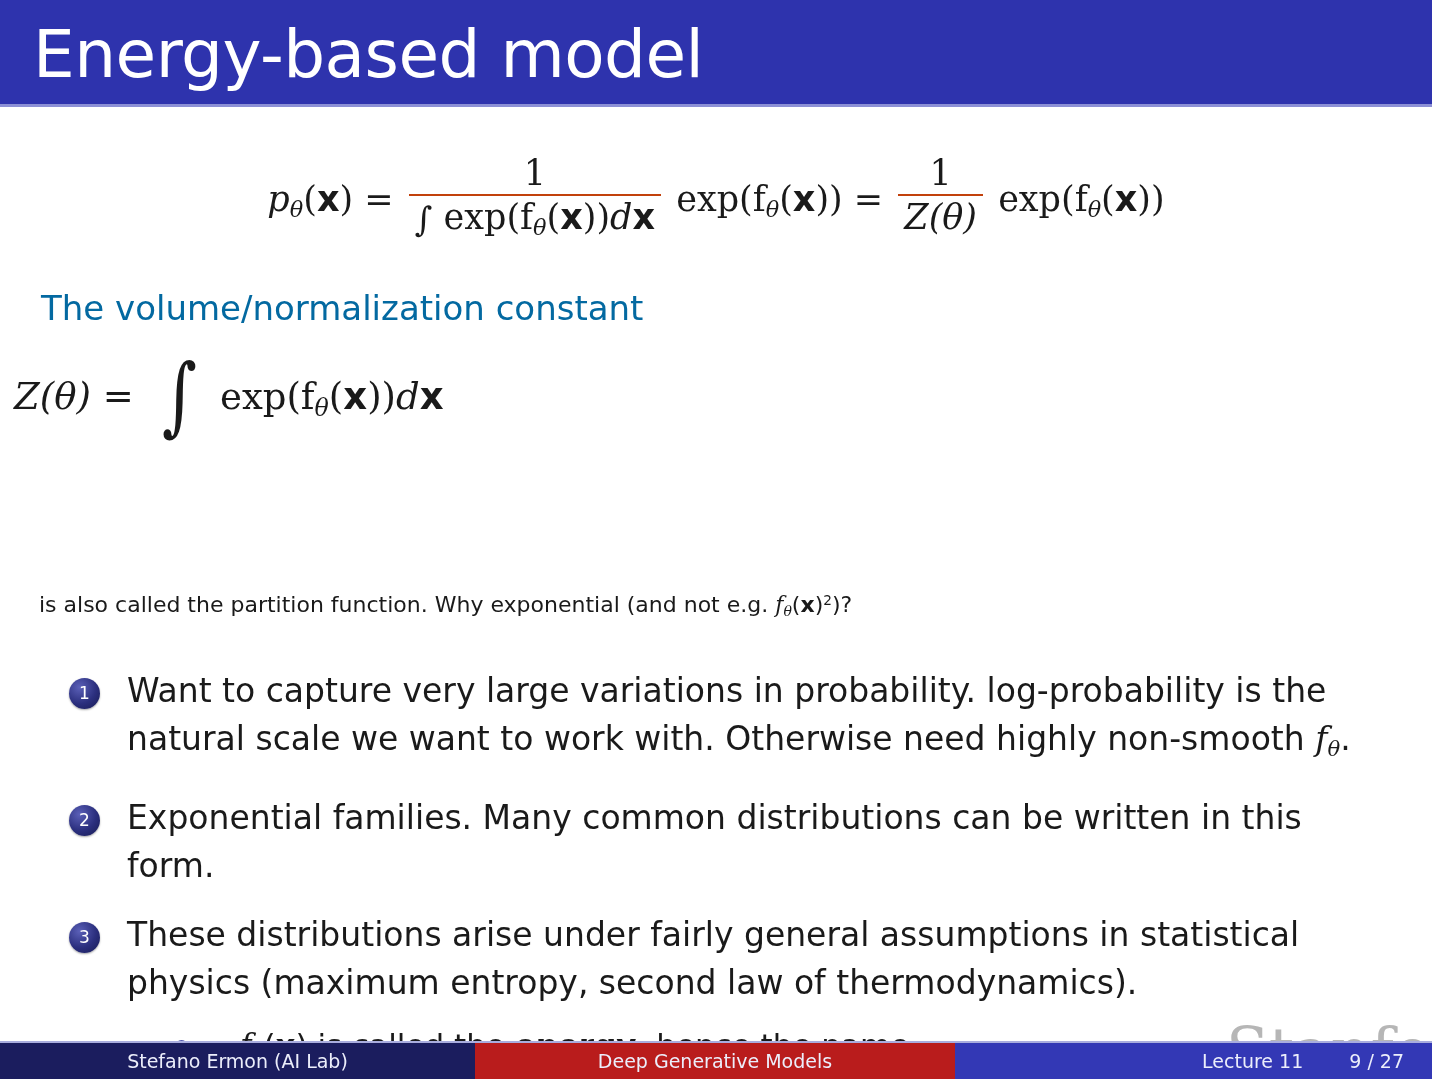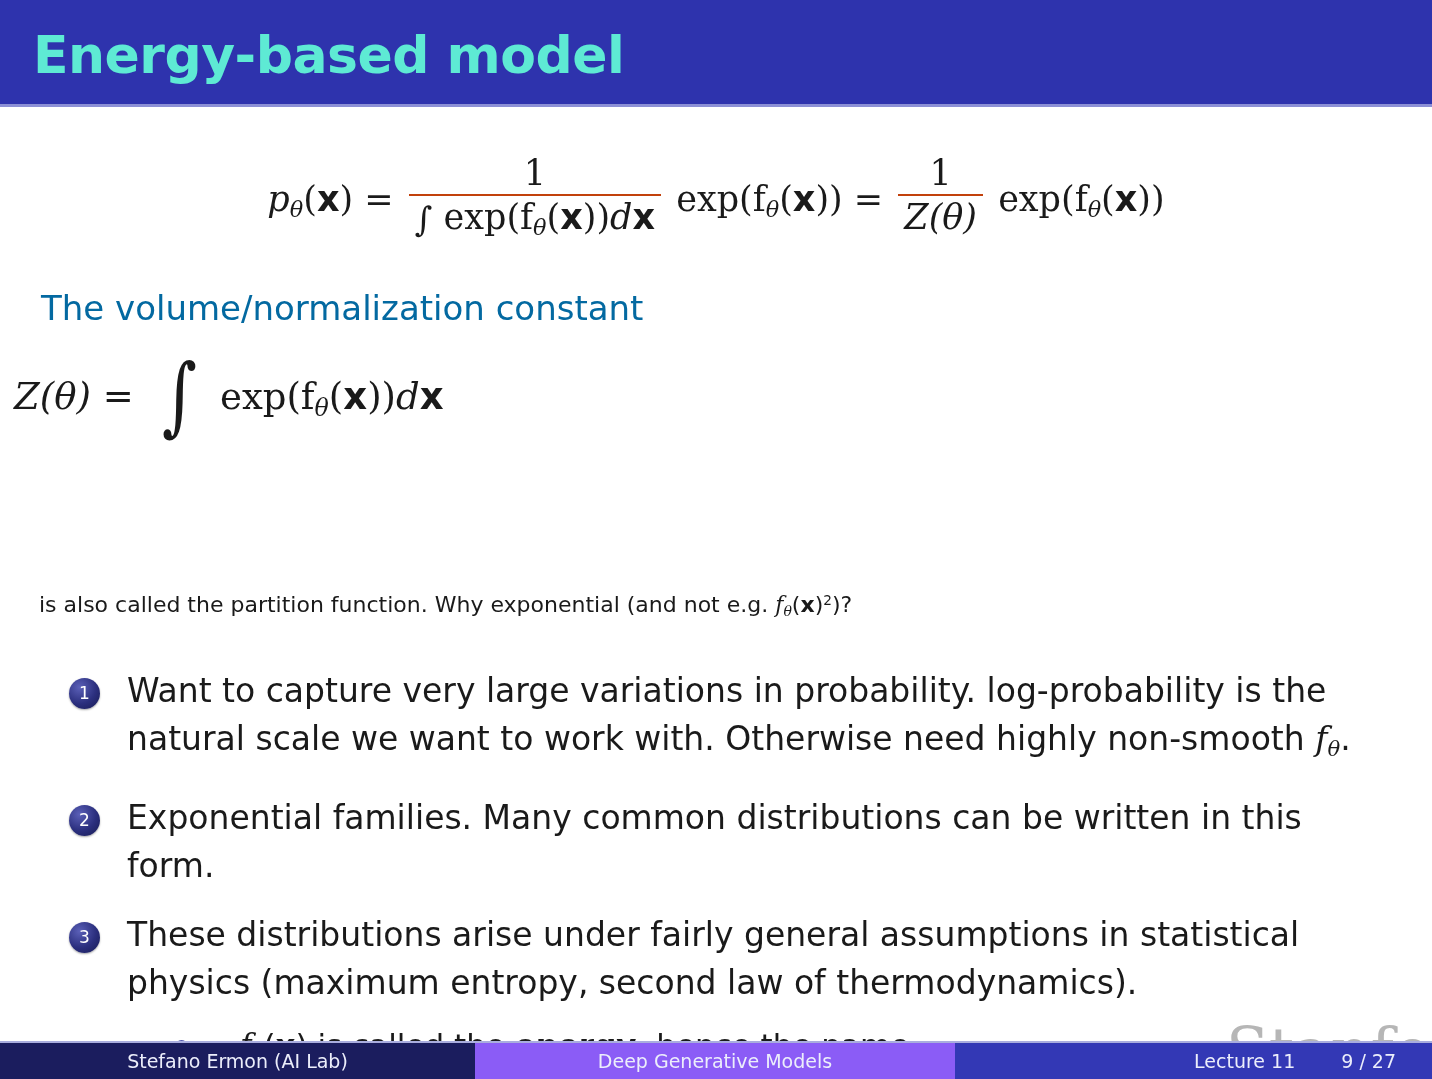--- a/index.html
+++ b/index.html
@@ -29,25 +29,25 @@
     position: absolute;
     left: 0; top: 104px;
     width: 1432px;
     height: 3px;
     background: #8c90d6;
   }
   .slide-title {
     position: absolute;
     left: 33px;
     top: 28px;
-    font-size: 52px;
+    font-size: 66px;
     line-height: 54px;
-    color: #5eead4;
-    font-family: "DejaVu Sans", sans-serif;
-    font-weight: 700;
+    color: #ffffff;
+    font-family: "DejaVu Sans", sans-serif;
+    font-weight: 400;
     letter-spacing: -0.5px;
     white-space: nowrap;
   }
 
   
   .body-area {
     position: absolute;
     left: 0;
     top: 107px;
     width: 1432px;
@@ -249,26 +249,26 @@
     display: flex;
     align-items: center;
     justify-content: center;
     color: #eceefb;
     font-size: 19px;
     font-family: "DejaVu Sans", sans-serif;
     white-space: nowrap;
     box-sizing: border-box;
   }
   .f-left  { width: 475px;  background: #1b1d5e; }
-  .f-mid   { width: 480px;  background: #8b5cf6; }
+  .f-mid   { width: 480px;  background: #b91c1c; }
   .f-right {
     width: 477px;
     background: #3338b5;
     justify-content: flex-end;
-    padding-right: 36px;
+    padding-right: 28px;
     gap: 46px;
   }
 </style>
 </head>
 <body>
 
 <div class="titlebar">
   <div class="slide-title">Energy-based model</div>
 </div>
 <div class="titlebar-underline"></div>

